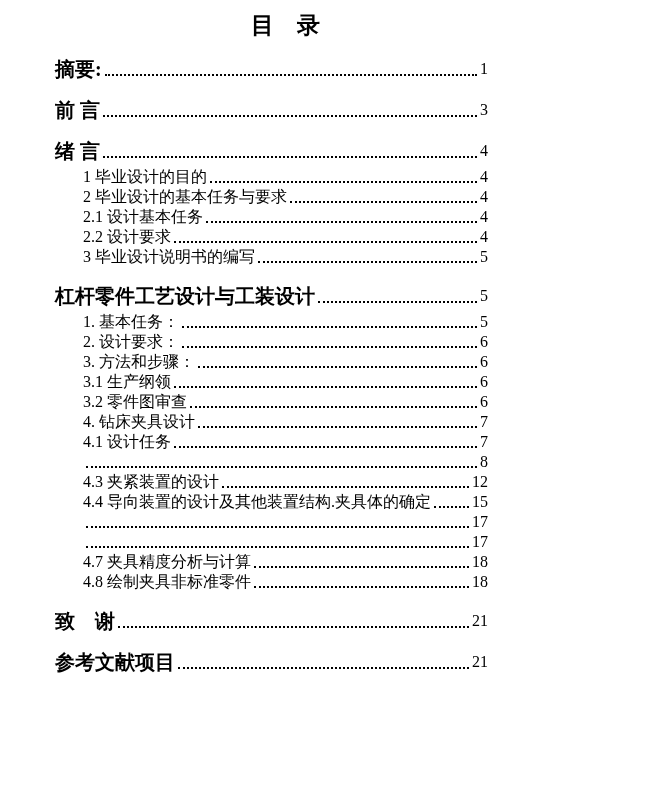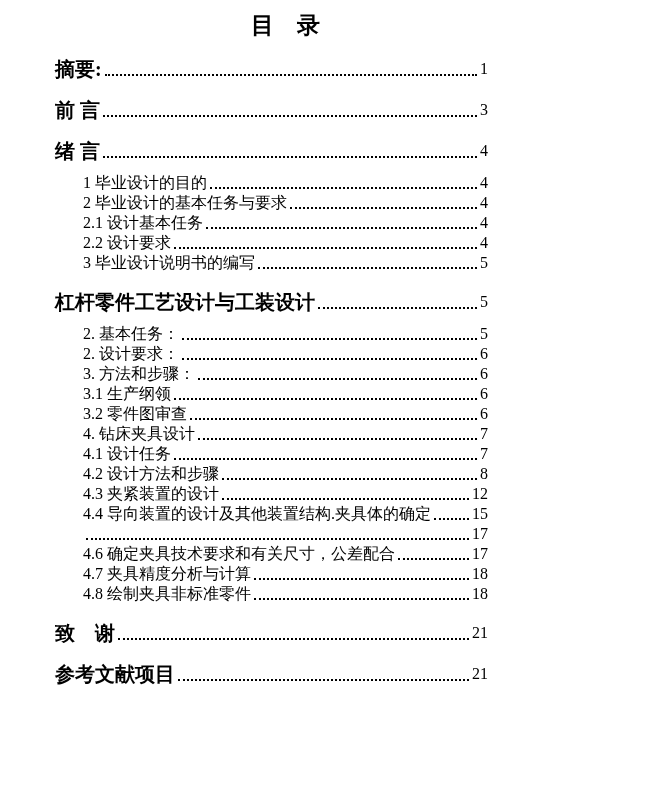--- a/index.html
+++ b/index.html
@@ -40,21 +40,21 @@
   }
   .row.h1 .label {
     font-weight: bold;
   }
   .row.sub {
     font-size: 16px;
     line-height: 20px;
     padding-left: 28px;
   }
   .row.h1 + .row.sub {
-    margin-top: 10px;
+    margin-top: 4px;
   }
   .label {
     white-space: pre;
   }
   .leader {
     flex: 1 1 auto;
     min-width: 10px;
     position: relative;
     align-self: stretch;
   }
@@ -119,21 +119,21 @@
         <span class="label">3 毕业设计说明书的编写</span>
         <span class="leader"></span>
         <span class="num">5</span>
       </div>
       <div class="row h1">
         <span class="label">杠杆零件工艺设计与工装设计</span>
         <span class="leader"></span>
         <span class="num">5</span>
       </div>
       <div class="row sub">
-        <span class="label">2. 基本任务：</span>
+        <span class="label">1. 基本任务：</span>
         <span class="leader"></span>
         <span class="num">5</span>
       </div>
       <div class="row sub">
         <span class="label">2. 设计要求：</span>
         <span class="leader"></span>
         <span class="num">6</span>
       </div>
       <div class="row sub">
         <span class="label">3. 方法和步骤：</span>
@@ -154,40 +154,38 @@
         <span class="label">4. 钻床夹具设计</span>
         <span class="leader"></span>
         <span class="num">7</span>
       </div>
       <div class="row sub">
         <span class="label">4.1 设计任务</span>
         <span class="leader"></span>
         <span class="num">7</span>
       </div>
       <div class="row sub">
-        <span class="label">4.2 设计方法和步骤</span>
         <span class="leader"></span>
         <span class="num">8</span>
       </div>
       <div class="row sub">
         <span class="label">4.3 夹紧装置的设计</span>
         <span class="leader"></span>
         <span class="num">12</span>
       </div>
       <div class="row sub">
         <span class="label">4.4 导向装置的设计及其他装置结构.夹具体的确定</span>
         <span class="leader"></span>
         <span class="num">15</span>
       </div>
       <div class="row sub">
         <span class="leader"></span>
         <span class="num">17</span>
       </div>
       <div class="row sub">
-        <span class="label">4.6 确定夹具技术要求和有关尺寸，公差配合</span>
         <span class="leader"></span>
         <span class="num">17</span>
       </div>
       <div class="row sub">
         <span class="label">4.7 夹具精度分析与计算</span>
         <span class="leader"></span>
         <span class="num">18</span>
       </div>
       <div class="row sub">
         <span class="label">4.8 绘制夹具非标准零件</span>

